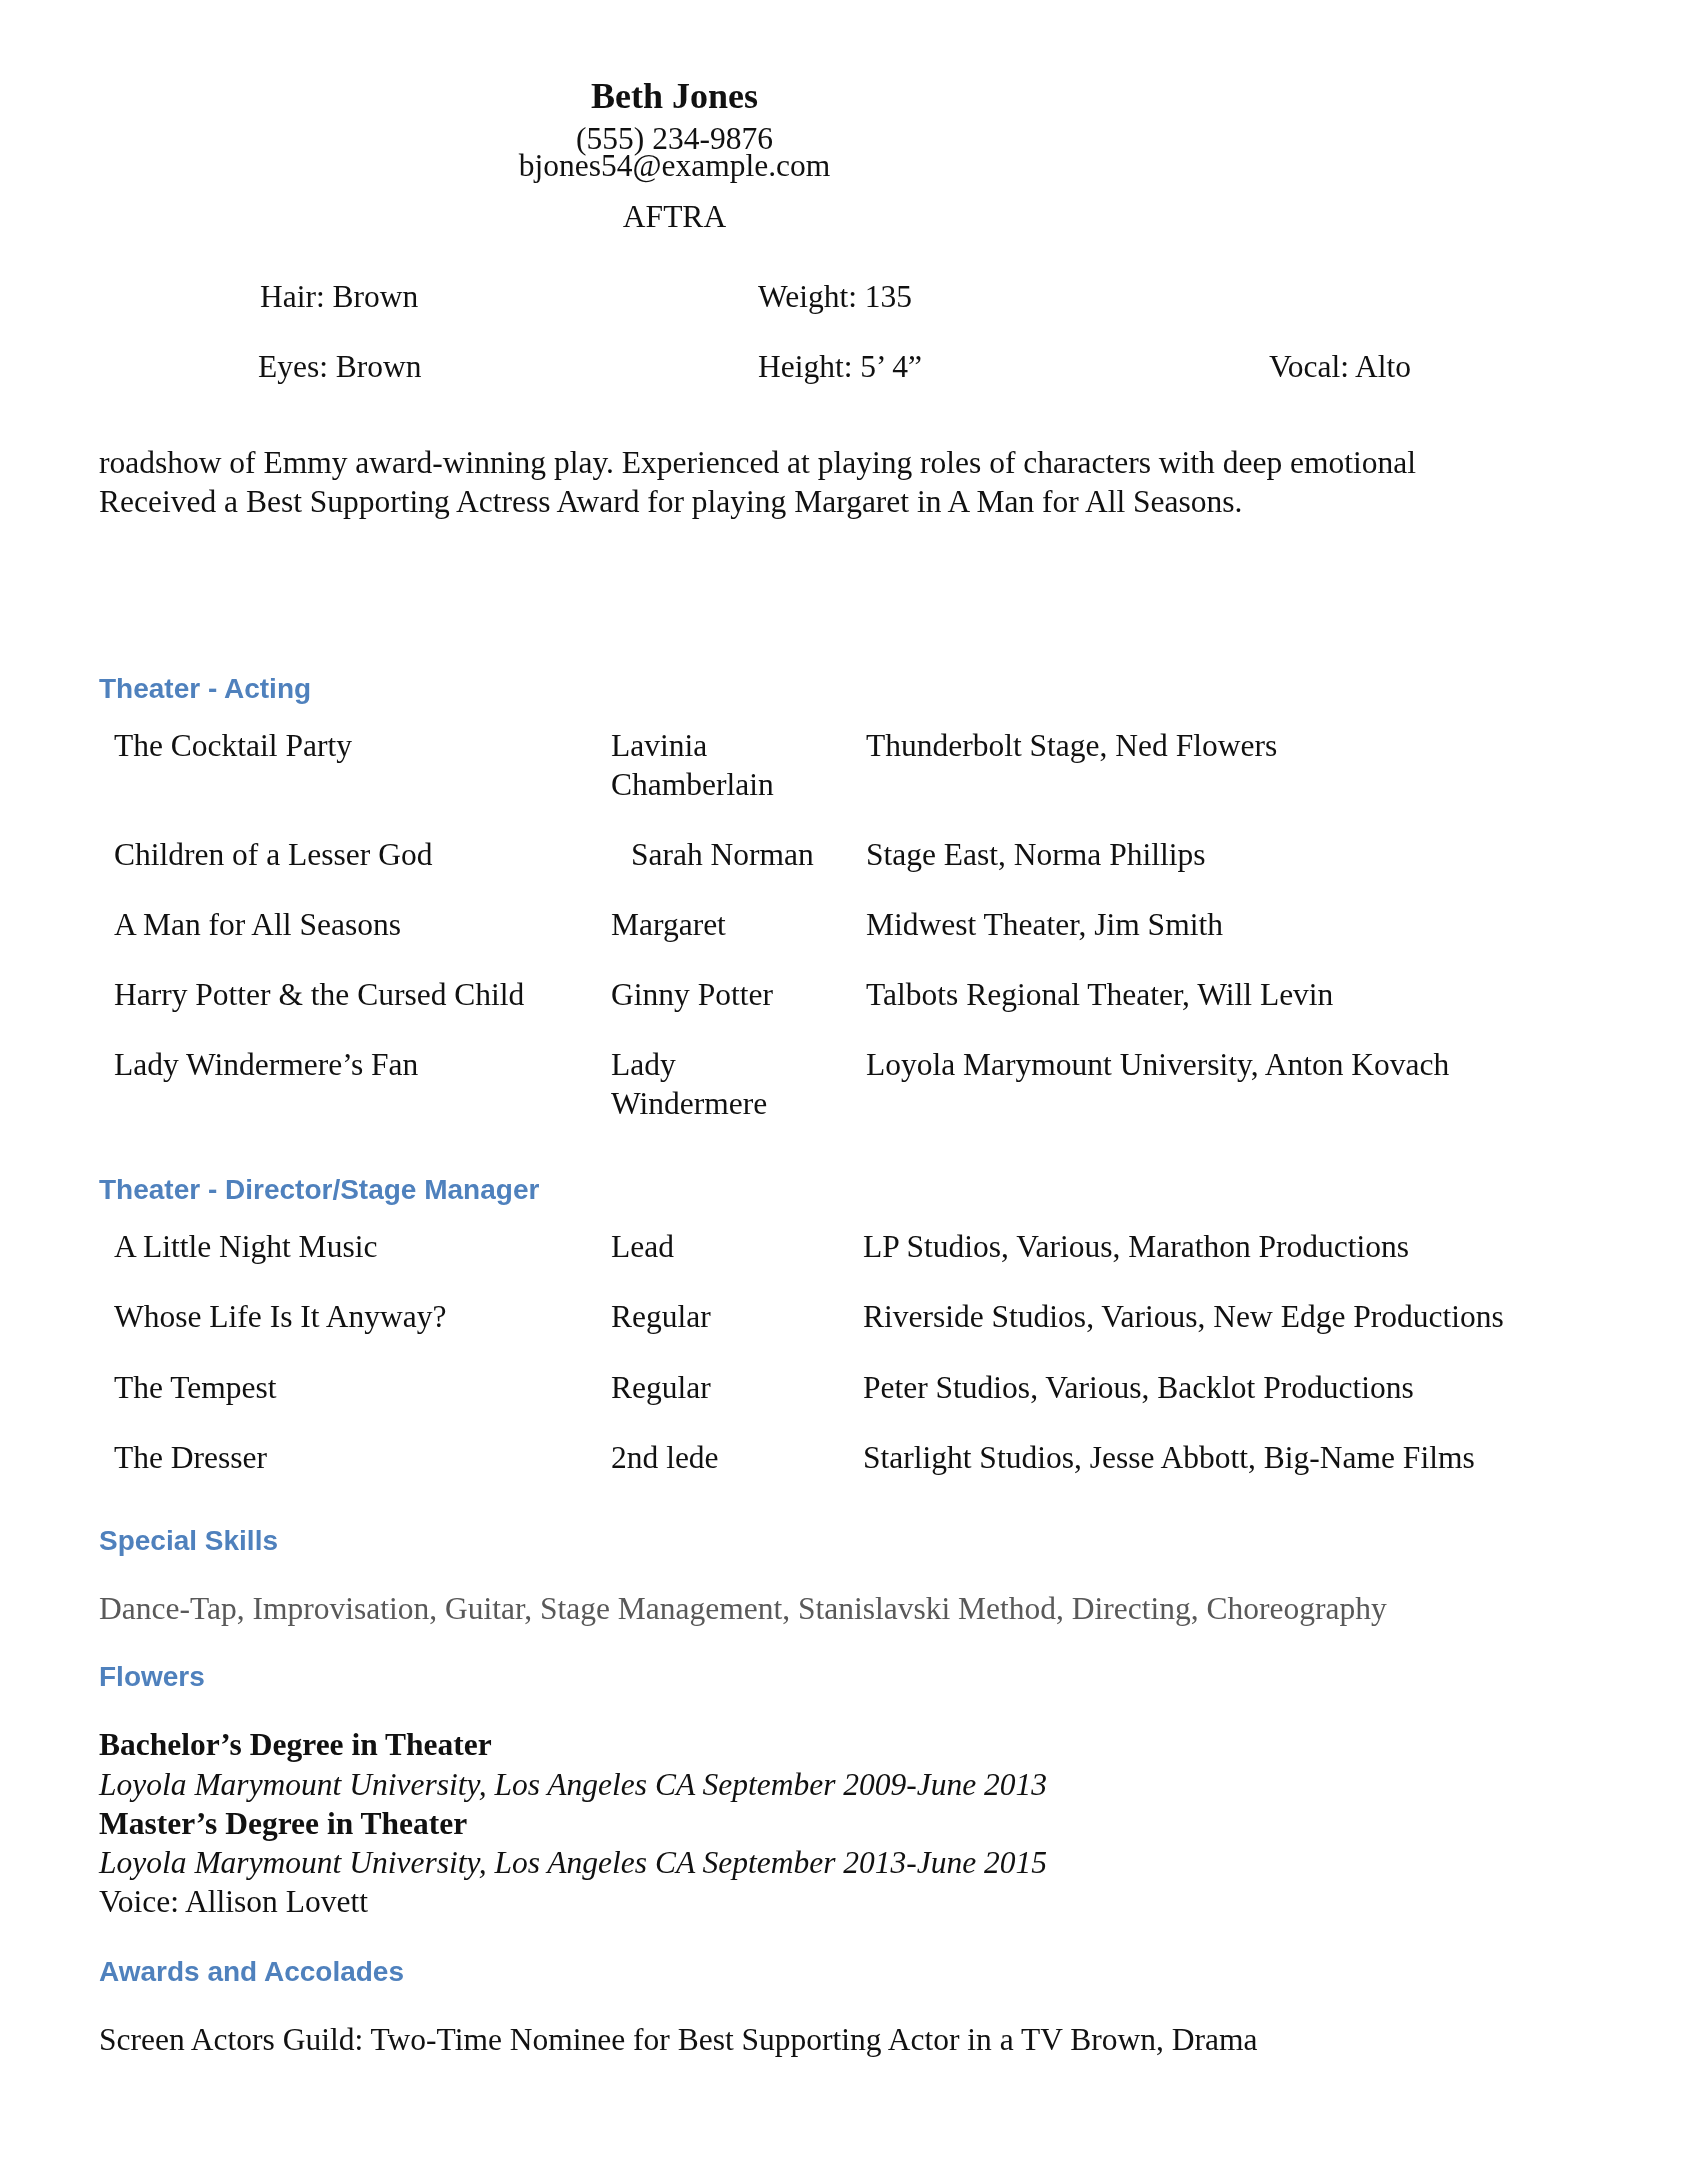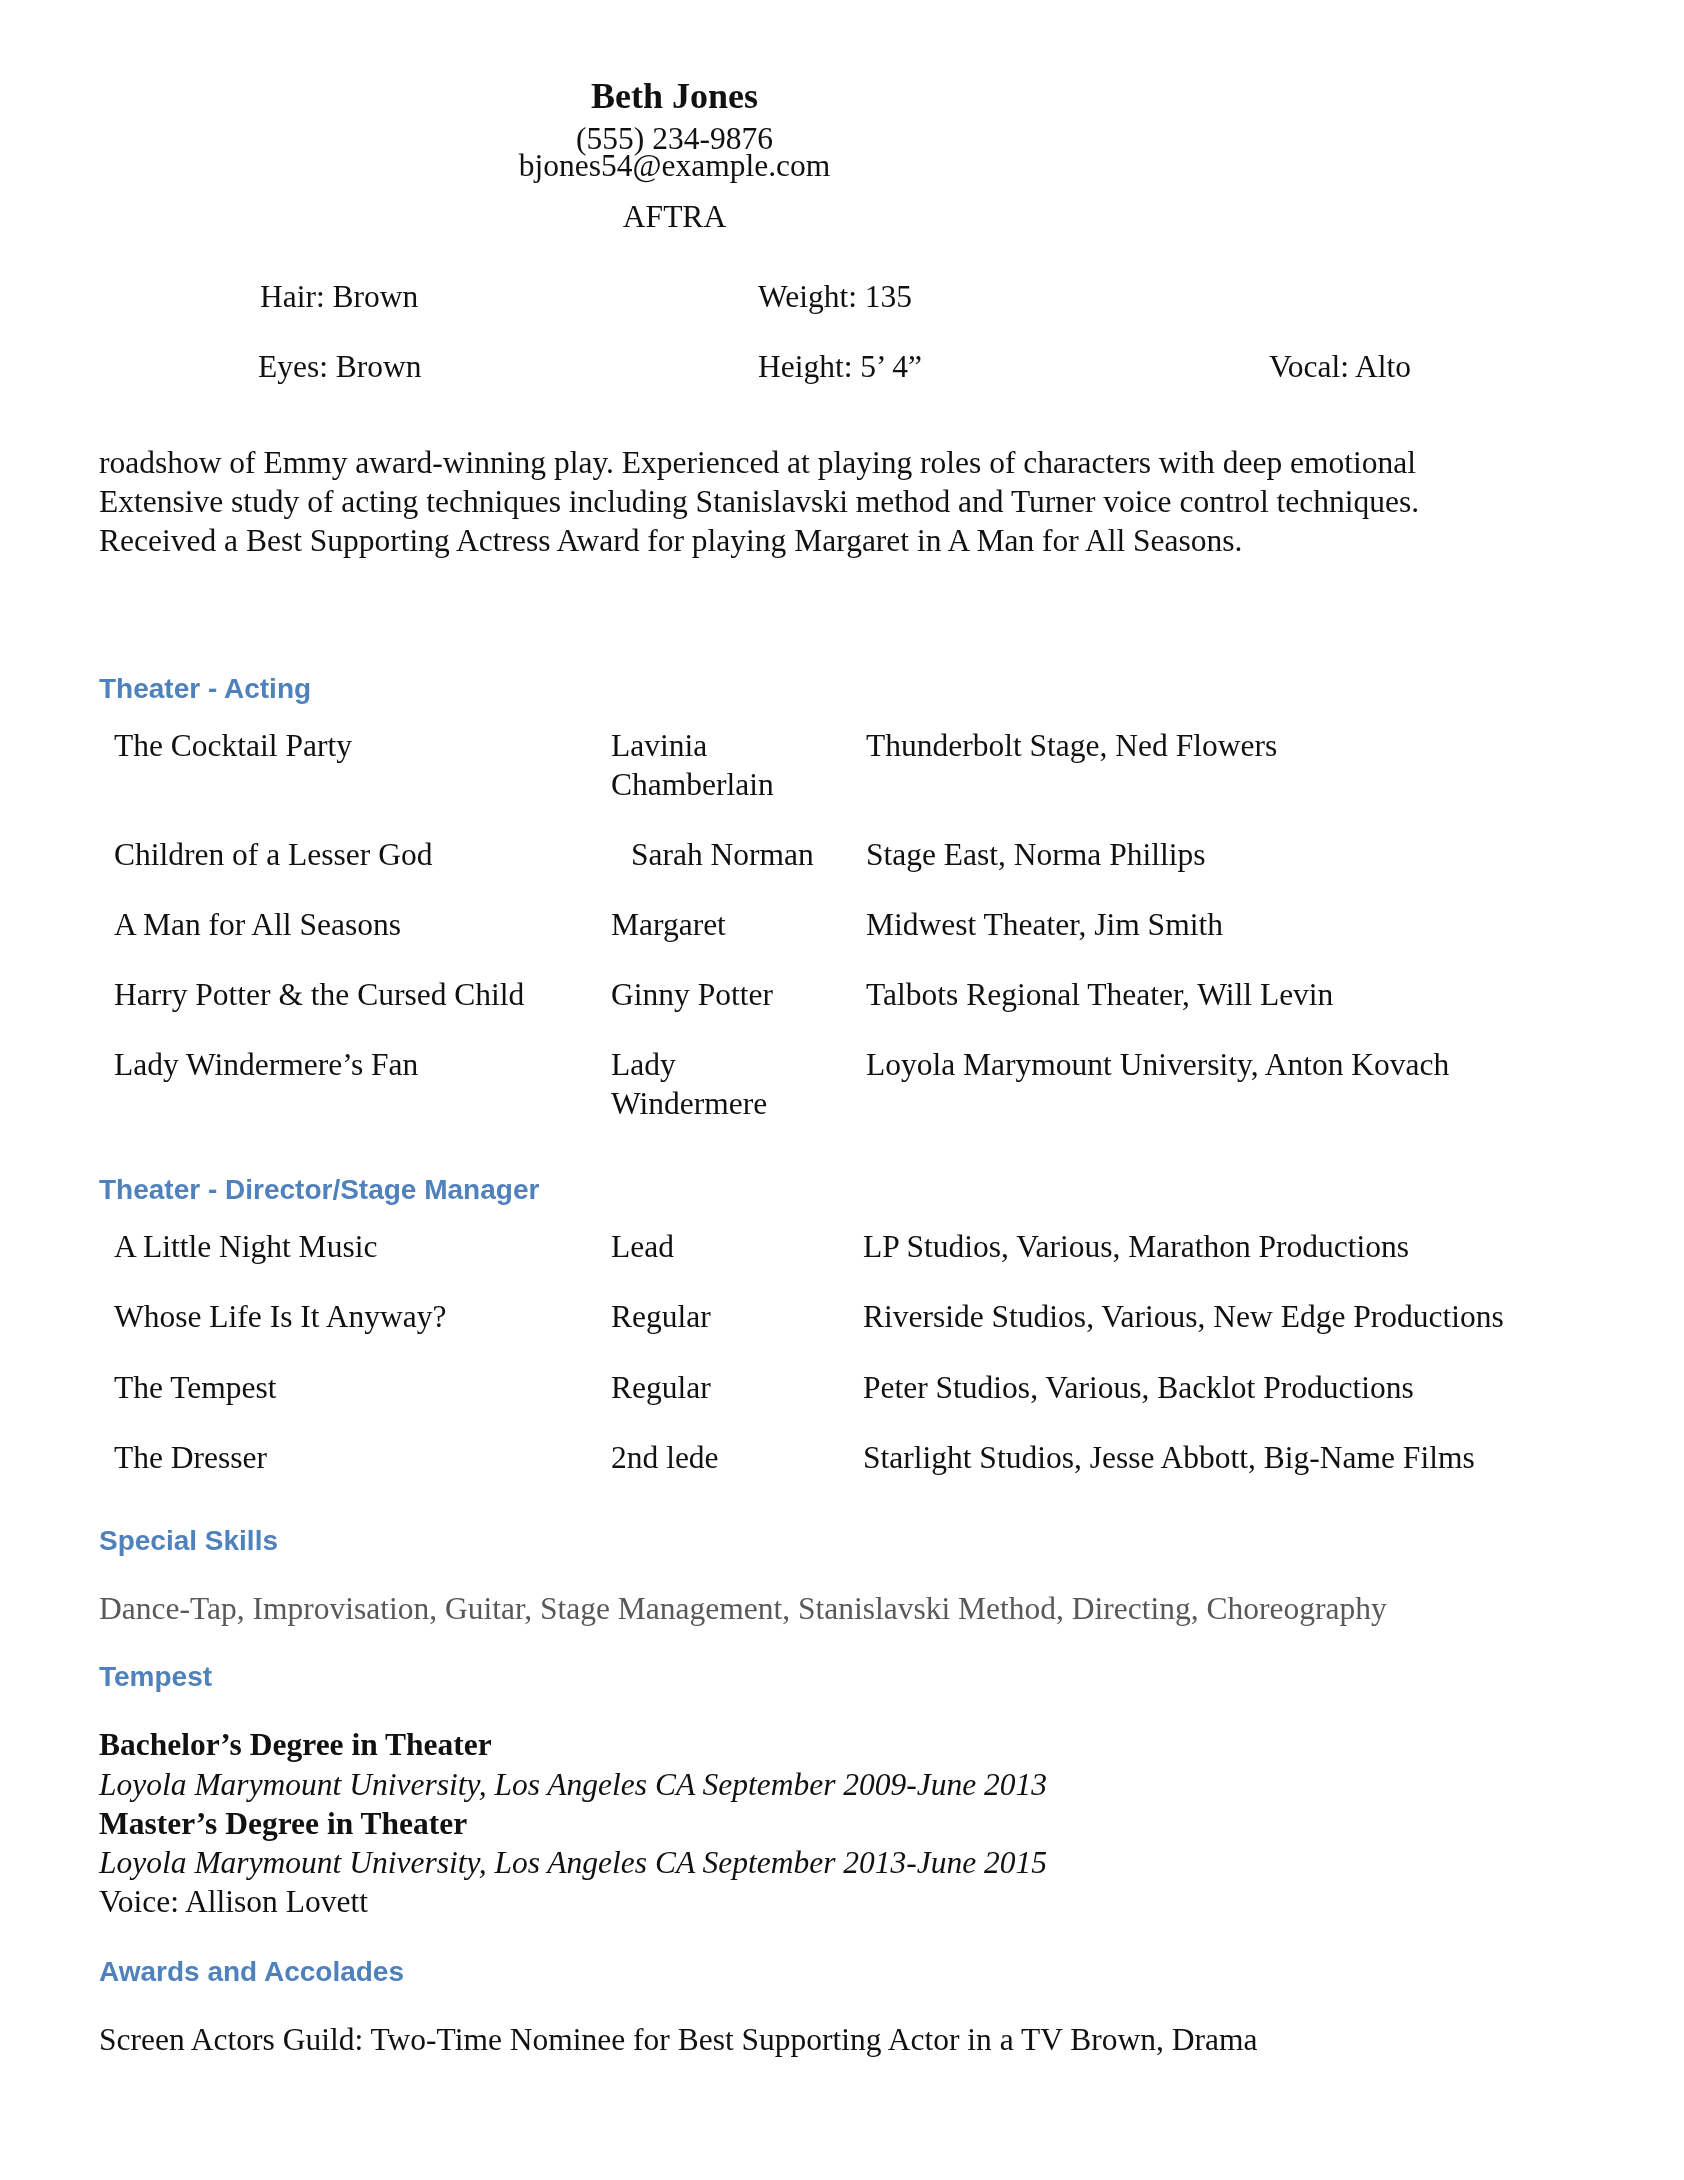--- a/index.html
+++ b/index.html
@@ -28,21 +28,20 @@
 <div class="abs center contact" style="top:199px;">AFTRA</div>
 
 <div class="abs attr" style="left:260px; top:279px;">Hair: Brown</div>
 <div class="abs attr" style="left:758px; top:279px;">Weight: 135</div>
 <div class="abs attr" style="left:258px; top:349px;">Eyes: Brown</div>
 <div class="abs attr" style="left:758px; top:349px;">Height: 5’ 4”</div>
 <div class="abs attr" style="left:1269px; top:349px;">Vocal:  Alto</div>
 
 <div class="para">
   <span>roadshow of Emmy award-winning play. Experienced at playing roles of characters with deep emotional</span>
-  <span>Extensive study of acting techniques including Stanislavski method and Turner voice control techniques.</span>
   <span>Received a Best Supporting Actress Award for playing Margaret in A Man for All Seasons.</span>
 </div>
 
 <div class="abs hdr" style="top:673px;">Theater - Acting</div>
 
 <div>
   <div class="abs cell" style="left:114px; top:726px;">The Cocktail Party</div>
   <div class="abs cell" style="left:611px; top:726px;">Lavinia</div>
   <div class="abs cell" style="left:611px; top:765px;">Chamberlain</div>
   <div class="abs cell" style="left:866px; top:726px;">Thunderbolt Stage, Ned Flowers</div>
@@ -81,21 +80,21 @@
   <div class="abs cell" style="left:863px; top:1368px;">Peter Studios, Various, Backlot Productions</div>
 
   <div class="abs cell" style="left:114px; top:1438px;">The Dresser</div>
   <div class="abs cell" style="left:611px; top:1438px;">2nd lede</div>
   <div class="abs cell" style="left:863px; top:1438px;">Starlight Studios, Jesse Abbott, Big-Name Films</div>
 </div>
 
 <div class="abs hdr" style="top:1525px;">Special Skills</div>
 <div class="abs skills" style="top:1591px;">Dance-Tap, Improvisation, Guitar, Stage Management, Stanislavski Method, Directing, Choreography</div>
 
-<div class="abs hdr" style="top:1661px;">Tempest</div>
+<div class="abs hdr" style="top:1661px;">Flowers</div>
 <div class="abs bold" style="top:1727px;">Bachelor’s Degree in Theater</div>
 <div class="abs ital" style="top:1767px;">Loyola Marymount University, Los Angeles CA September 2009-June 2013</div>
 <div class="abs bold" style="top:1806px;">Master’s Degree in Theater</div>
 <div class="abs ital" style="top:1845px;">Loyola Marymount University, Los Angeles CA September 2013-June 2015</div>
 <div class="abs plain" style="top:1884px;">Voice: Allison Lovett</div>
 
 <div class="abs hdr" style="top:1956px;">Awards and Accolades</div>
 <div class="abs plain" style="top:2022px;">Screen Actors Guild: Two-Time Nominee for Best Supporting Actor in a TV Brown, Drama</div>
 
 

